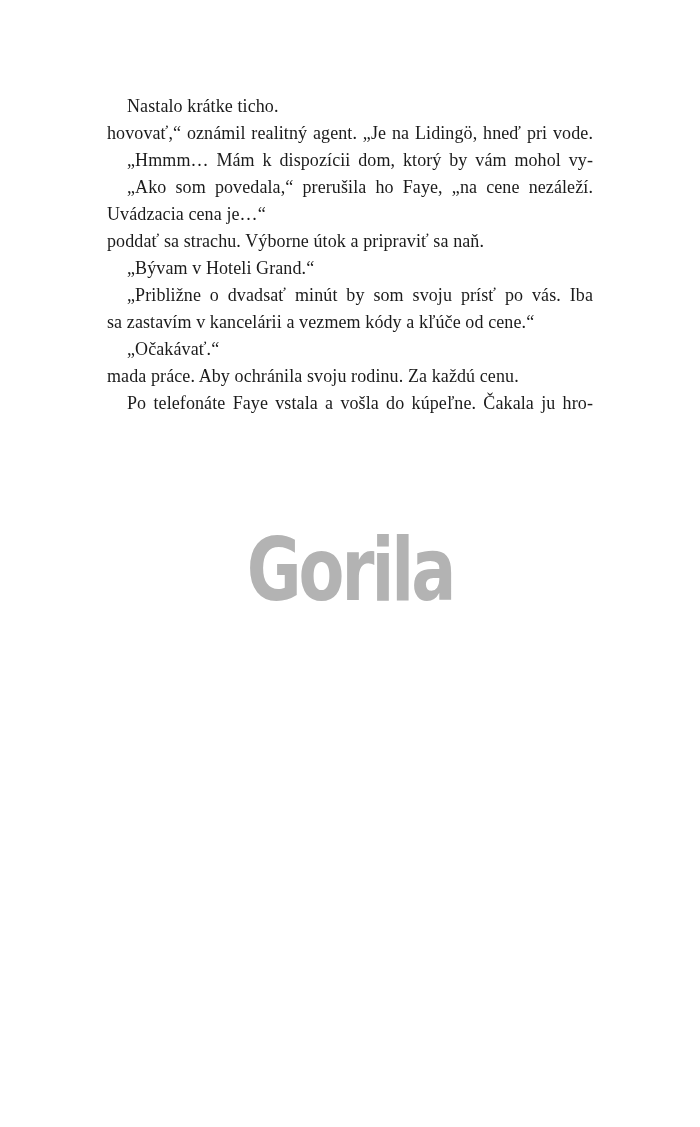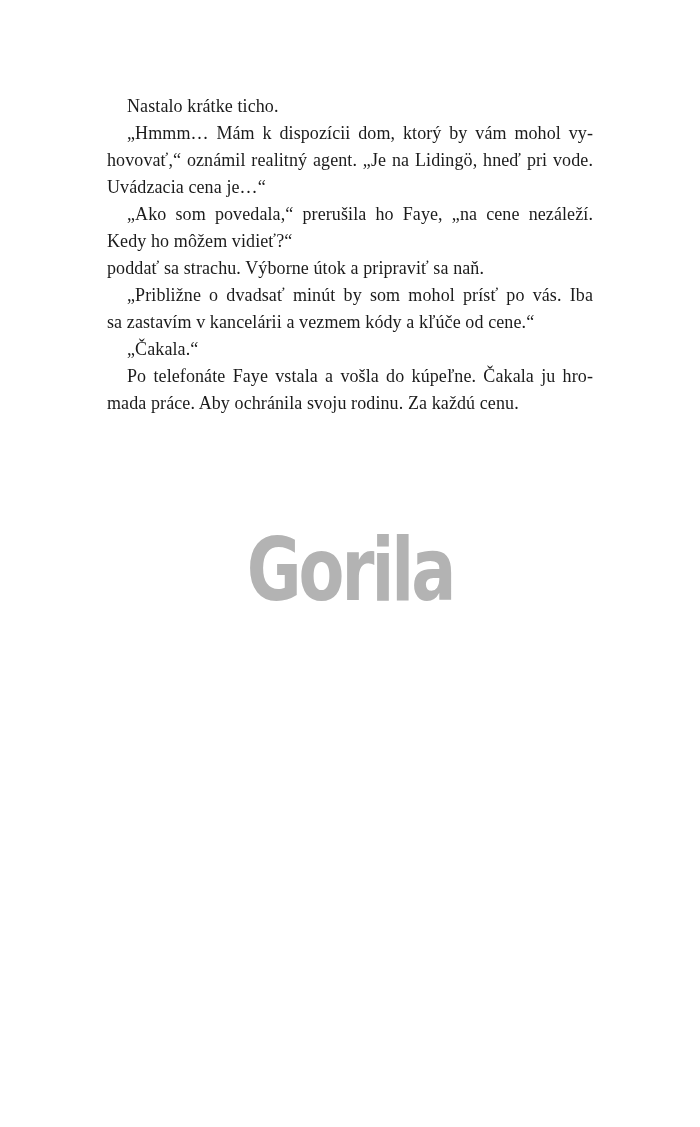--- a/index.html
+++ b/index.html
@@ -54,28 +54,28 @@
     transform-origin: 50% 50%;
   }
 </style>
 </head>
 <body>
 
 <div class="sheet">
 
   <div class="text-block">
     <div class="line indent">Nastalo krátke ticho.</div>
+    <div class="line fill">hovovať,“ oznámil realitný agent. „Je na Lidingö, hneď pri vode.</div>
     <div class="line indent fill">„Hmmm… Mám k dispozícii dom, ktorý by vám mohol vy-</div>
-    <div class="line fill">hovovať,“ oznámil realitný agent. „Je na Lidingö, hneď pri vode.</div>
+    <div class="line indent fill">„Ako som povedala,“ prerušila ho Faye, „na cene nezáleží.</div>
     <div class="line">Uvádzacia cena je…“</div>
-    <div class="line indent fill">„Ako som povedala,“ prerušila ho Faye, „na cene nezáleží.</div>
-    <div class="line">Kedy ho môžem vidieť?“</div>
     <div class="line">poddať sa strachu. Výborne útok a pripraviť sa naň.</div>
-    <div class="line indent fill">„Približne o dvadsať minút by som mohol prísť po vás. Iba</div>
+    <div class="line indent">„Bývam v Hoteli Grand.“</div>
+    <div class="line indent fill">„Približne o dvadsať minút by som svoju prísť po vás. Iba</div>
     <div class="line">sa zastavím v kancelárii a vezmem kódy a kľúče od cene.“</div>
-    <div class="line indent">„Čakala.“</div>
+    <div class="line indent">„Očakávať.“</div>
+    <div class="line">mada práce. Aby ochránila svoju rodinu. Za každú cenu.</div>
     <div class="line indent fill">Po telefonáte Faye vstala a vošla do kúpeľne. Čakala ju hro-</div>
-    <div class="line">mada práce. Aby ochránila svoju rodinu. Za každú cenu.</div>
   </div>
 
   <div class="watermark">Gorila</div>
 
 </div>
 
 </body></html>

